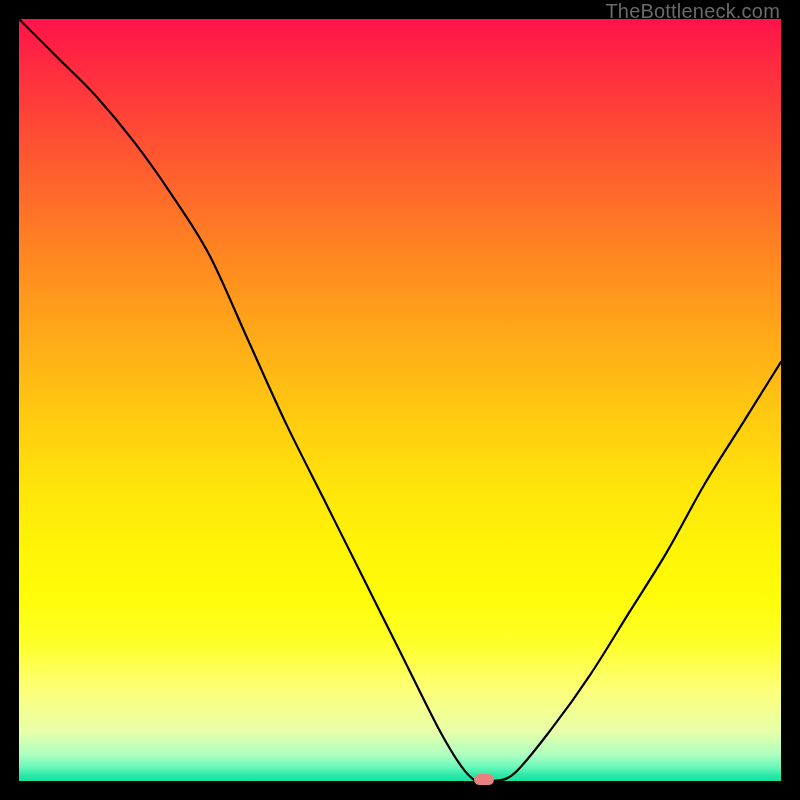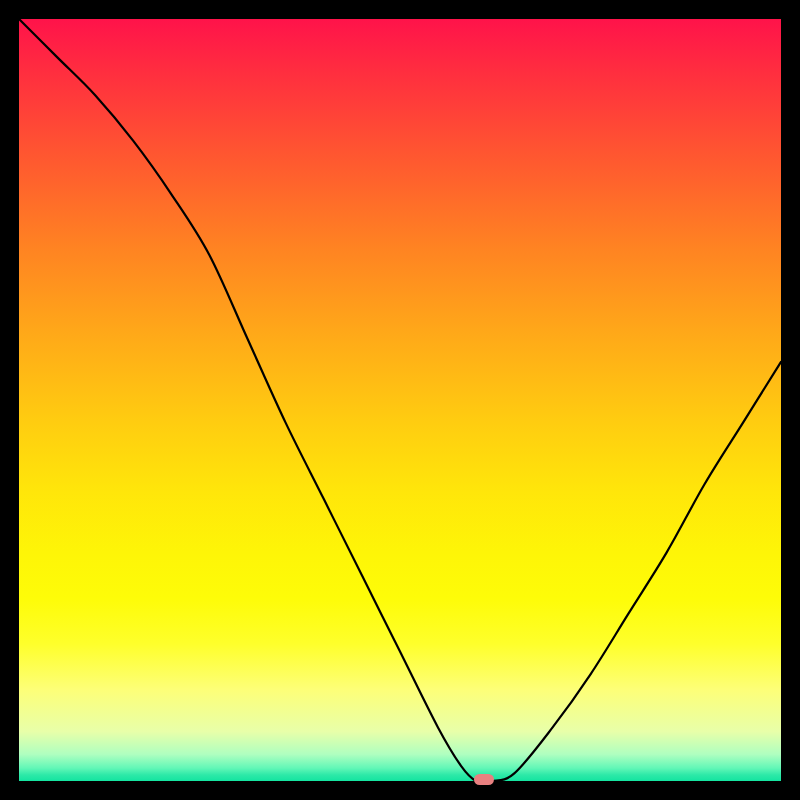--- a/index.html
+++ b/index.html
@@ -74,14 +74,15 @@
   <div class="plot-area">
 
     <svg class="curve" viewBox="0 0 762 762" preserveAspectRatio="none">
       <path id="curve-path" d="M 0.0 0.0 C 6.4 6.4, 25.4 25.4, 38.1 38.1 C 50.8 50.8, 63.5 62.2, 76.2 76.2 C 88.9 90.2, 101.6 105.4, 114.3 121.9 C 127.0 138.4, 139.7 156.2, 152.4 175.3 C 165.1 194.3, 177.8 212.1, 190.5 236.2 C 203.2 260.4, 215.9 292.1, 228.6 320.0 C 241.3 348.0, 254.0 377.2, 266.7 403.9 C 279.4 430.5, 292.1 454.7, 304.8 480.1 C 317.5 505.5, 330.2 530.9, 342.9 556.3 C 355.6 581.7, 368.3 607.1, 381.0 632.5 C 393.7 657.9, 408.9 689.6, 419.1 708.7 C 429.3 727.7, 435.6 737.9, 442.0 746.8 C 448.3 755.6, 452.1 759.5, 457.2 762.0 C 462.3 764.5, 466.1 763.3, 472.4 762.0 C 478.8 760.7, 485.1 763.3, 495.3 754.4 C 505.5 745.5, 520.7 725.2, 533.4 708.7 C 546.1 692.1, 558.8 674.4, 571.5 655.3 C 584.2 636.3, 596.9 614.7, 609.6 594.4 C 622.3 574.0, 635.0 555.0, 647.7 533.4 C 660.4 511.8, 673.1 486.4, 685.8 464.8 C 698.5 443.2, 711.2 424.2, 723.9 403.9 C 736.6 383.5, 755.6 353.1, 762.0 342.9" fill="none" stroke="#000" stroke-width="2.2" stroke-linecap="round" stroke-linejoin="round"></path>
     </svg>
 
     <div class="marker" id="marker" style="left: 454.82px; top: 755px; background: rgb(232, 128, 128);"></div>
 
   </div>
 
+  <div class="watermark">TheBottleneck.com</div>
 
 </div>
 
 </body></html>

